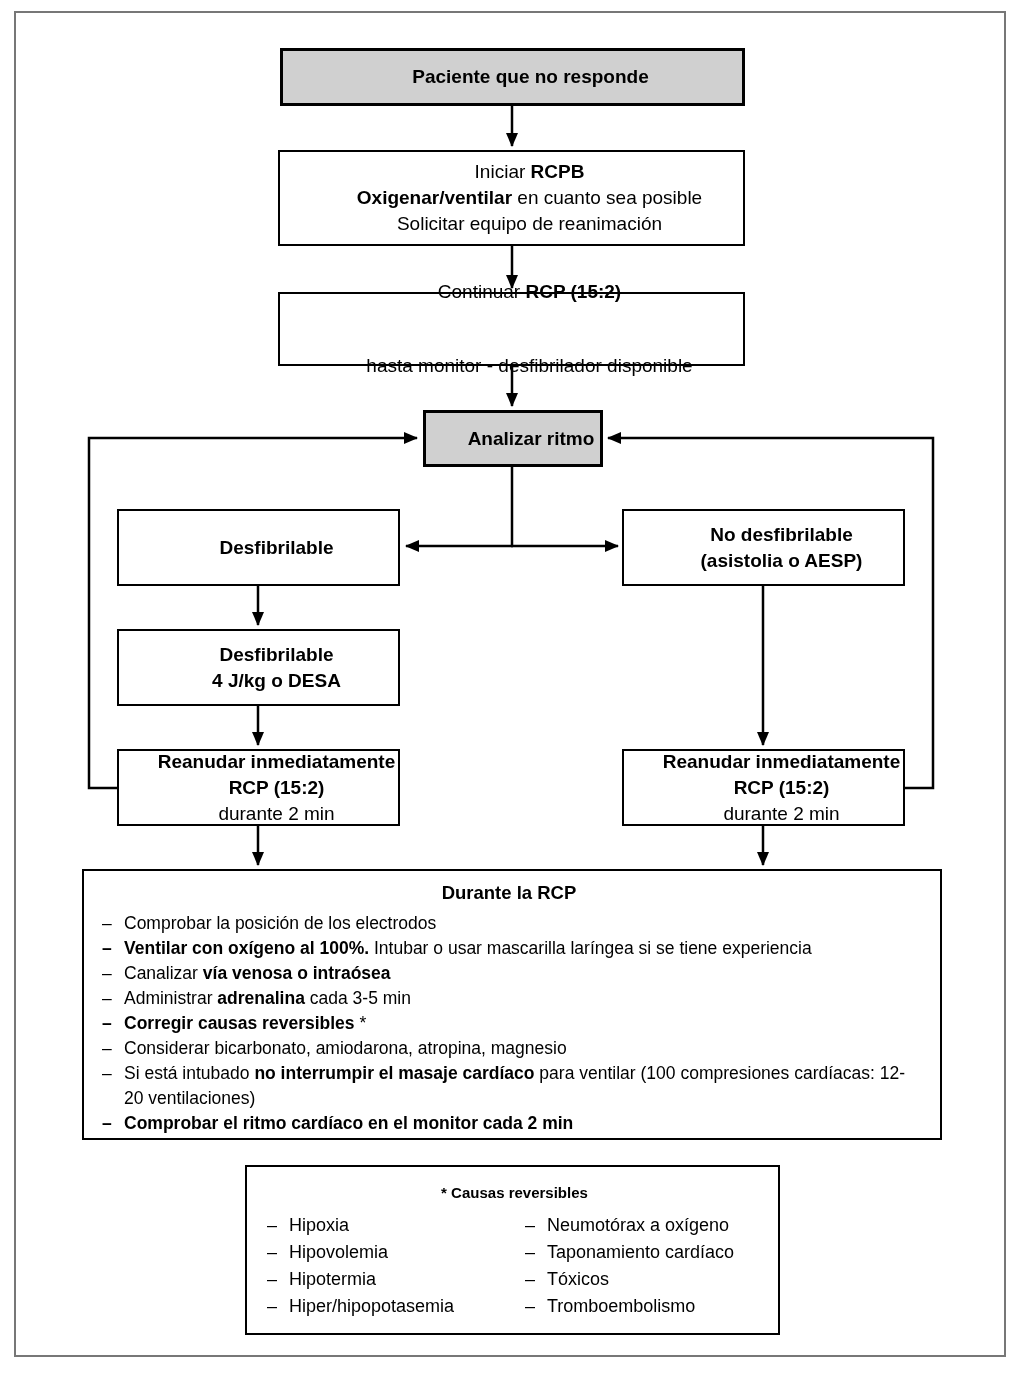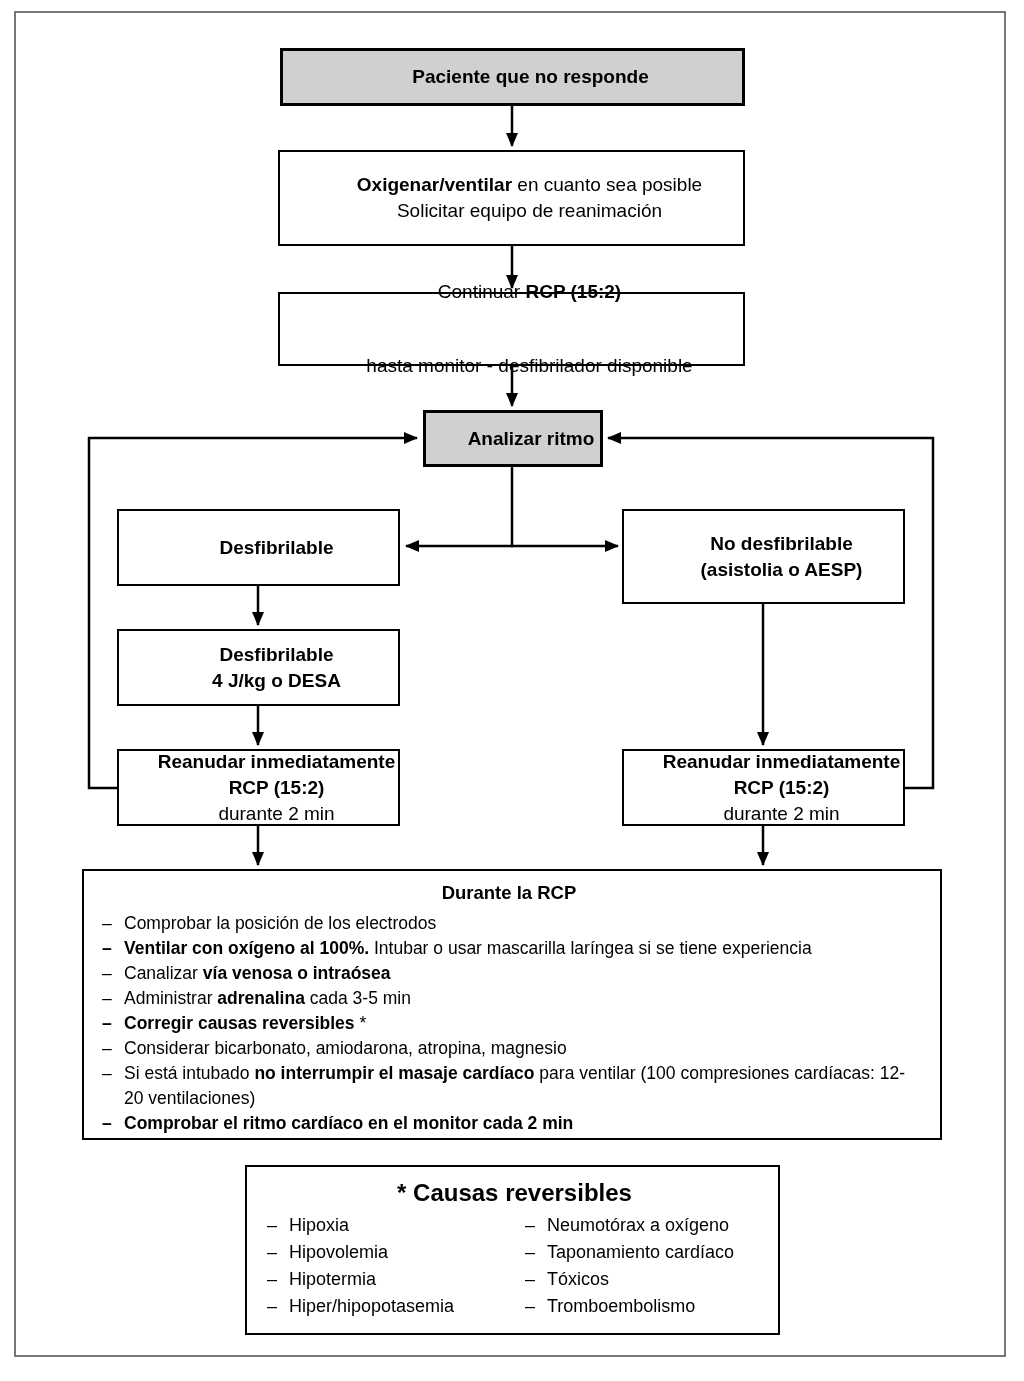--- a/index.html
+++ b/index.html
@@ -19,40 +19,40 @@
   }
   .node b{font-weight:bold;}
   .gray{background:#d0d0d0;border-width:3px;}
   .tline{width:100%;margin-left:36px;}
   
   #paciente{left:280px;top:48px;width:465px;height:58px;}
   #iniciar{left:278px;top:150px;width:467px;height:96px;}
   #continuar{left:278px;top:292px;width:467px;height:74px;gap:48px;}
   #analizar{left:423px;top:410px;width:180px;height:57px;}
   #desfibrilable{left:117px;top:509px;width:283px;height:77px;}
-  #no-desfibrilable{left:622px;top:509px;width:283px;height:95px;}
+  #no-desfibrilable{left:622px;top:509px;width:283px;height:77px;}
   #descarga{left:117px;top:629px;width:283px;height:77px;}
   #reanudar-izq{left:117px;top:749px;width:283px;height:77px;}
   #reanudar-der{left:622px;top:749px;width:283px;height:77px;}
   
   #durante{
     position:absolute;box-sizing:border-box;border:2.5px solid #000;background:#fff;
     left:82px;top:869px;width:860px;height:271px;padding:9px 24px 8px 18px;
   }
   #durante .box-title{text-align:center;font-weight:bold;font-size:18.5px;line-height:26px;margin-bottom:5px;}
   #durante .item{display:flex;font-size:17.5px;line-height:25px;}
   .item .dash{flex:none;width:22px;}
   .item .itext{flex:1;}
   .item b{font-weight:bold;}
   
   #causas{
     position:absolute;box-sizing:border-box;border:2.5px solid #000;background:#fff;
     left:245px;top:1165px;width:535px;height:170px;padding:13px 16px 0 20px;
   }
-  #causas .box-title{text-align:center;font-weight:bold;font-size:24px;line-height:26px;margin-bottom:6px;}
+  #causas .box-title{text-align:center;font-weight:bold;font-size:15px;line-height:26px;margin-bottom:6px;}
   .cols{display:flex;}
   .col{font-size:18px;}
   .col .item{display:flex;line-height:27px;}
   #col-left{width:258px;}
   #col-right{flex:1;}
 </style>
 </head>
 <body>
 
 <div class="page">
@@ -79,20 +79,21 @@
       <polyline points="117,788 89,788 89,438 417,438" marker-end="url(#ah)"></polyline>
       <polyline points="905,788 933,788 933,438 608,438" marker-end="url(#ah)"></polyline>
     </g>
   </svg>
 
   <div class="node gray" id="paciente">
       <div class="tline"><b>Paciente que no responde</b></div>
     </div>
 
   <div class="node" id="iniciar">
+      <div class="tline"><span>Iniciar </span><b>RCPB</b></div>
       <div class="tline"><b>Oxigenar/ventilar</b><span> en cuanto sea posible</span></div>
       <div class="tline"><span>Solicitar equipo de reanimación</span></div>
     </div>
 
   <div class="node" id="continuar">
       <div class="tline"><span>Continuar </span><b>RCP (15:2)</b></div>
       <div class="tline"><span>hasta monitor - desfibrilador disponible</span></div>
     </div>
 
   <div class="node gray" id="analizar">

